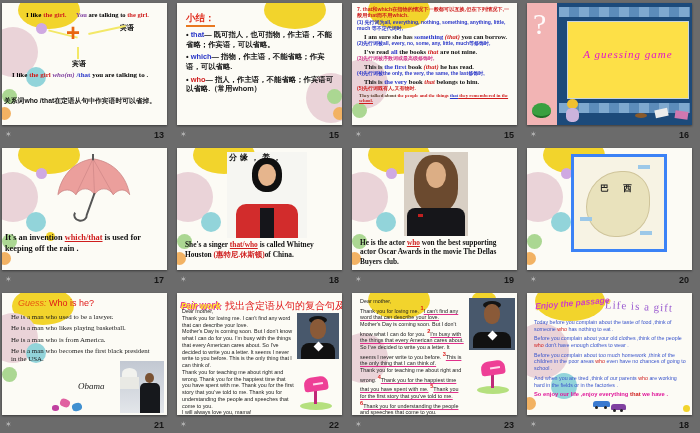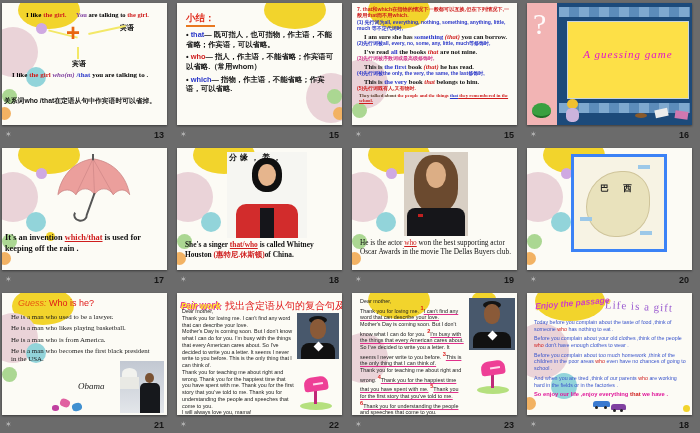--- a/index.html
+++ b/index.html
@@ -127,21 +127,21 @@
   .s24-title{left:78px;top:7px;font-family:"Liberation Serif",serif;font-size:11px;color:#9a5ad0;
              transform:rotate(3deg);letter-spacing:1px;}
   .s24-box{position:absolute;left:7px;top:26px;width:152px;}
   .s24-p{font-size:5.3px;color:#3a55cc;line-height:1.3;margin:0 0 2.5px 0;}
   .s24-p5{color:#e0189a;font-weight:bold;font-size:5.8px;}
   .car{position:absolute;height:6px;border-radius:3px 3px 1px 1px;}
   .wheel{position:absolute;width:3px;height:3px;background:#222;border-radius:50%;top:5px;}
   
   .s17-txt{left:3px;top:84px;width:148px;font-size:8.3px;font-weight:bold;color:#111;line-height:1.35;}
   .s18-txt{left:8px;top:92px;width:152px;font-size:7.4px;font-weight:bold;color:#111;line-height:1.3;}
-  .s19-txt{left:8px;top:90px;width:152px;font-size:7.3px;font-weight:normal;color:#111;line-height:1.3;}
+  .s19-txt{left:8px;top:90px;width:152px;font-size:7.3px;font-weight:bold;color:#111;line-height:1.3;}
   .wrap{position:absolute;white-space:normal;}
 </style>
 </head>
 <body>
 
 <div class="grid">
 
   <div class="cell">
     <div class="thumb">
       <div class="deco">
@@ -173,22 +173,22 @@
     <div class="thumb">
       <div class="deco deco-r">
         <i class="dc dc1"></i>
           <i class="dc dc2" style="top:70px"></i>
           <i class="dc dc4"></i>
           <i class="dc dc6"></i>
       </div>
       <div class="s14-box">
         <div class="s14-title">小结：</div>
         <p class="s14-b"><span>•</span> <span class="bl">that</span><span>— 既可指人，也可指物，作主语，不能省略；作宾语，可以省略。</span></p>
+        <p class="s14-b"><span>•</span> <span class="bl">which</span><span>— 指物，作主语，不能省略；作宾语，可以省略.</span></p>
         <p class="s14-b"><span>•</span> <span class="rd">who</span><span>— 指人，作主语，不能省略；作宾语可以省略.（常用whom）</span></p>
-        <p class="s14-b"><span>•</span> <span class="bl">which</span><span>— 指物，作主语，不能省略；作宾语，可以省略.</span></p>
       </div>
     </div>
     <div class="strip">
       <span class="ticon">✶</span>
       <span class="num">15</span>
     </div>
   </div>
 
   <div class="cell">
     <div class="thumb">

